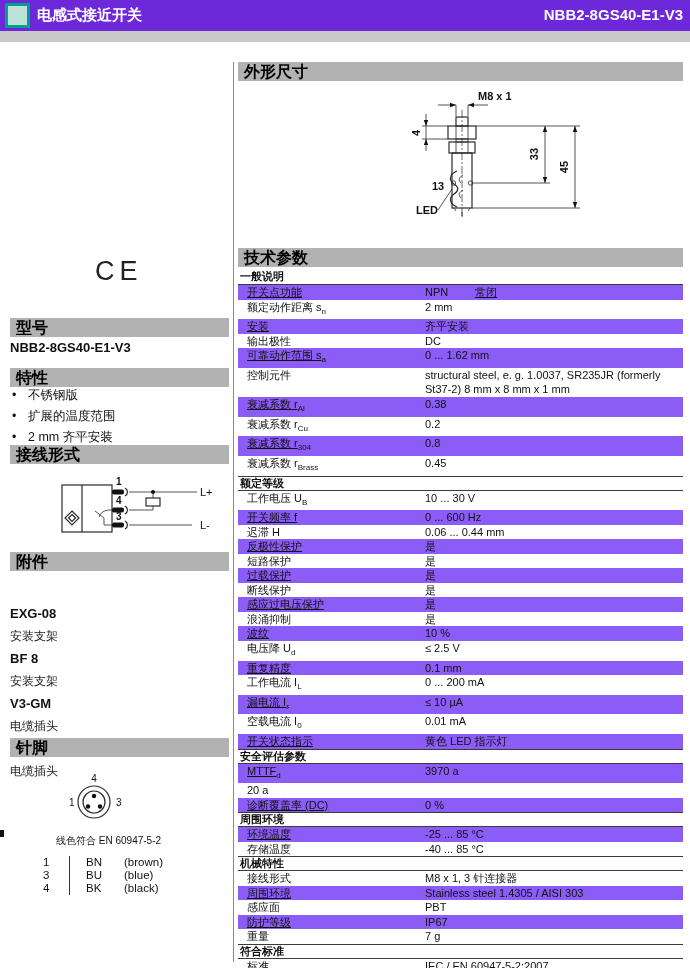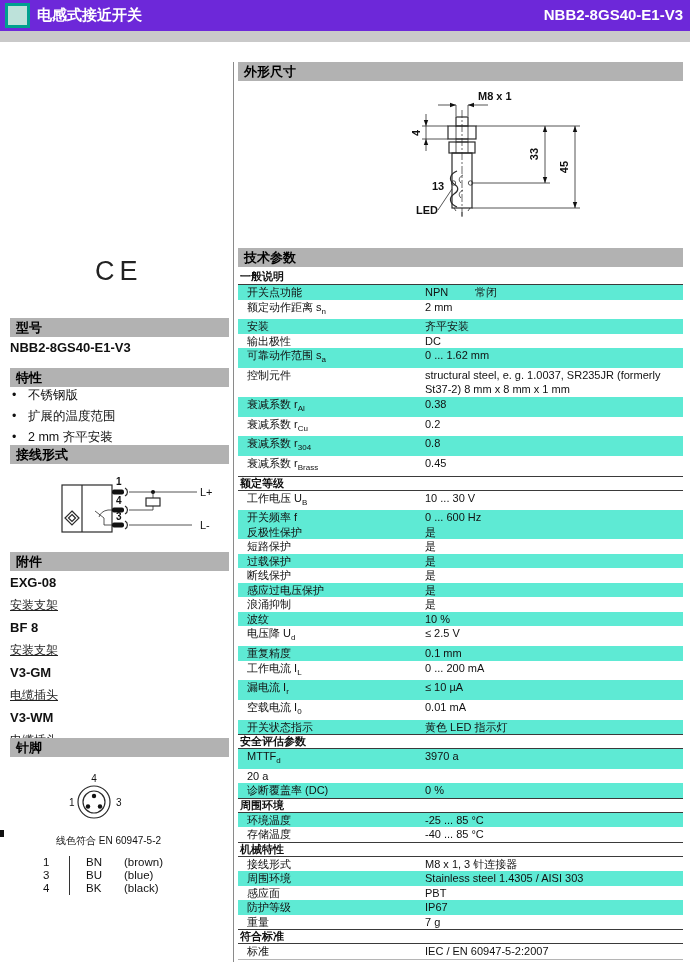--- a/index.html
+++ b/index.html
@@ -10,47 +10,47 @@
   .topbar{position:absolute;left:0;top:0;width:690px;height:31px;background:#6d28d9;}
   .logo{position:absolute;left:5px;top:3px;width:19px;height:19px;background:#bde2da;border:3px solid #00a08f;}
   .title{position:absolute;left:37px;top:6px;font-size:15px;font-weight:bold;color:#fff;}
   .product{position:absolute;right:7px;top:6px;font-size:15px;font-weight:bold;color:#fff;}
   .substrip{position:absolute;left:0;top:31px;width:690px;height:11px;background:#c9c9c9;}
 
   .divider{position:absolute;left:233px;top:62px;width:1px;height:900px;background:#8a8a8a;}
   .print-tick{position:absolute;left:0;top:830px;width:4px;height:7px;background:#111;}
 
   
-  .secbar{position:absolute;height:19px;line-height:19px;background:#b2b2b2;font-size:13px;font-weight:bold;color:#000;padding-left:6px;box-sizing:border-box;}
+  .secbar{position:absolute;height:19px;line-height:19px;background:#b2b2b2;font-size:16px;font-weight:bold;color:#000;padding-left:6px;box-sizing:border-box;}
   .bar-left{left:10px;width:219px;}
   .bar-right{left:238px;width:445px;}
 
   
   .ce{position:absolute;left:95px;top:256px;font-size:27px;letter-spacing:5px;color:#222;font-weight:400;}
   .model-value{position:absolute;left:10px;top:340px;font-size:13px;font-weight:bold;}
   .features-list{position:absolute;left:12px;top:385px;width:215px;}
   .feat{display:flex;font-size:12.5px;line-height:21px;}
   .feat .bullet{width:16px;flex:none;}
-  .acc-list{position:absolute;left:10px;top:567px;width:215px;}
+  .acc-list{position:absolute;left:10px;top:598px;width:215px;}
   .acc-name{font-size:13px;font-weight:bold;margin-top:9px;line-height:14px;}
-  .acc-desc{font-size:12px;margin-top:8px;line-height:14px;color:#222;text-decoration:underline;}
+  .acc-desc{font-size:12px;margin-top:8px;line-height:14px;color:#222;}
   .pin-note{position:absolute;left:56px;top:834px;font-size:10px;font-weight:400;}
   .wire-table{position:absolute;left:43px;top:856px;width:170px;}
   .wrow{display:flex;font-size:11.5px;line-height:13px;height:13px;}
   .wpin{width:26px;flex:none;}
   .wsep{width:1px;background:#333;flex:none;margin-right:16px;}
   .wcode{width:38px;flex:none;}
   .wcolor{flex:1;}
 
   
   .tech-rows{position:absolute;left:238px;top:270px;width:445px;border-bottom:1px solid #b5b5b5;}
   .tsec{height:15px;line-height:13px;font-size:11px;font-weight:bold;border-top:1px solid #3a3a3a;border-bottom:1px solid #3a3a3a;box-sizing:border-box;padding-left:2px;}
   .tsec:first-child{border-top:none;}
   .trow{display:flex;min-height:14.5px;line-height:14.5px;font-size:11px;padding-left:9px;box-sizing:border-box;}
-  .trow.shade{background:#5eead4;}
+  .trow.shade{background:#8b5cf6;text-decoration:underline;}
   .tlabel{width:178px;flex:none;}
   .tval{flex:1;padding-right:4px;}
   .tval .v1{display:inline-block;min-width:50px;}
   sub{font-size:8px;}
 
   
   .dims-svg{position:absolute;left:360px;top:86px;}
   .wiring-svg{position:absolute;left:30px;top:468px;}
   .pinout-svg{position:absolute;left:55px;top:774px;}
   svg text{font-family:"Liberation Sans","DejaVu Sans",sans-serif;fill:#111;}
@@ -276,20 +276,24 @@
       </div>
       <div class="tsec">额定等级</div>
       <div class="trow">
         <div class="tlabel">工作电压 U<sub>B</sub></div>
         <div class="tval"><span class="v1">10 ... 30 V</span></div>
       </div>
       <div class="trow shade">
         <div class="tlabel">开关频率 f</div>
         <div class="tval"><span class="v1">0 ... 600 Hz</span></div>
       </div>
+      <div class="trow">
+        <div class="tlabel">迟滞 H</div>
+        <div class="tval"><span class="v1">0.06 ... 0.44 mm</span></div>
+      </div>
       <div class="trow shade">
         <div class="tlabel">反极性保护</div>
         <div class="tval"><span class="v1">是</span></div>
       </div>
       <div class="trow">
         <div class="tlabel">短路保护</div>
         <div class="tval"><span class="v1">是</span></div>
       </div>
       <div class="trow shade">
         <div class="tlabel">过载保护</div>

